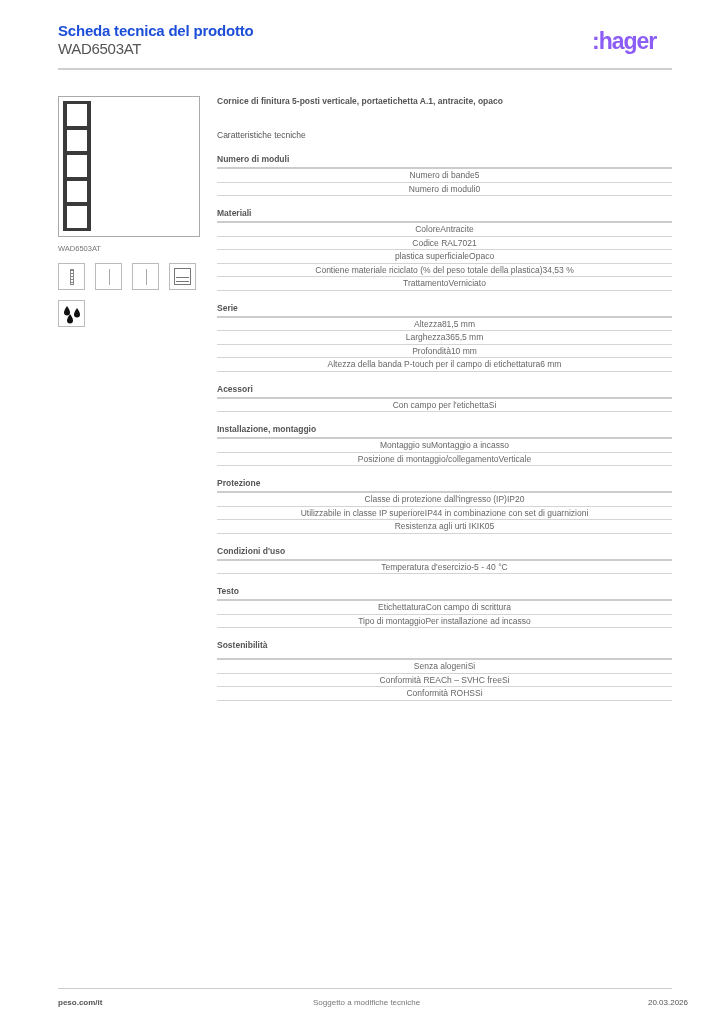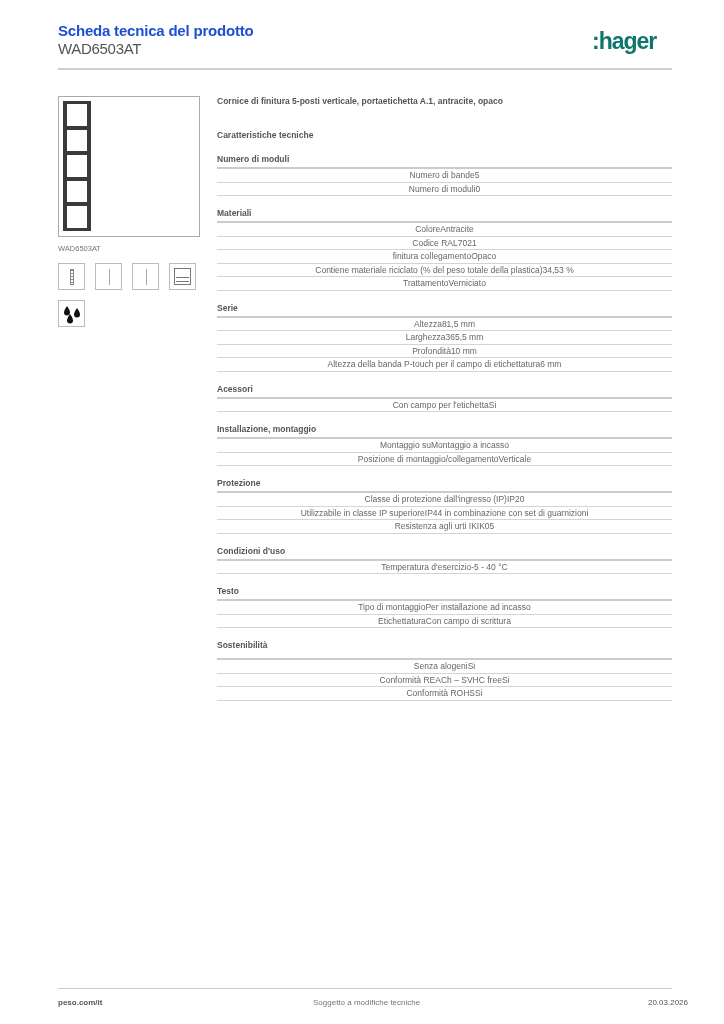--- a/index.html
+++ b/index.html
@@ -1,37 +1,37 @@
 <!DOCTYPE html>
 <html><head>
 <meta charset="utf-8">
 <style>
   html, body { margin:0; padding:0; background:#fff; }
   body { width:724px; height:1024px; position:relative; font-family:"Liberation Sans", sans-serif; color:#555; overflow:hidden; }
   .title { position:absolute; left:58px; top:22px; font-size:15px; font-weight:bold; color:#1d4ed8; letter-spacing:-0.2px; }
   .subtitle { position:absolute; left:58px; top:40px; font-size:15px; color:#555; letter-spacing:-0.3px; }
-  .logo { position:absolute; left:592px; top:28px; font-size:23px; font-weight:bold; color:#0f766e; letter-spacing:-1px; line-height:26px; }
+  .logo { position:absolute; left:592px; top:28px; font-size:23px; font-weight:bold; color:#8b5cf6; letter-spacing:-1px; line-height:26px; }
   .hdr-line { position:absolute; left:58px; top:68px; width:614px; height:2px; background:#cfcfcf; }
 
   .img-box { position:absolute; left:58px; top:96px; width:142px; height:141px; border:1px solid #aaa; box-sizing:border-box; }
   .frame { position:absolute; left:4px; top:4px; width:28px; height:130px; background:#3a3a3a; box-sizing:border-box; padding:3px 4px; display:flex; flex-direction:column; gap:4px; }
   .frame .cell { flex:1; background:#fff; }
   .img-caption { position:absolute; left:58px; top:244px; font-size:7.5px; color:#777; }
   .icons { position:absolute; left:58px; top:263px; display:flex; gap:10px; }
   .icon-box { width:27px; height:27px; border:1px solid #bbb; box-sizing:border-box; position:relative; }
   .ico-dots { position:absolute; left:11px; top:5px; width:4px; height:16px; border:1px solid #888; box-sizing:border-box; background:repeating-linear-gradient(#888 0 1px, #fff 1px 3px); }
   .ico-line { position:absolute; left:13px; top:5px; width:1px; height:16px; background:#aaa; }
   .ico-screen { position:absolute; left:4px; top:4px; width:17px; height:17px; border:1px solid #777; box-sizing:border-box; }
   .ico-screen::after { content:""; position:absolute; left:1px; right:1px; bottom:2px; height:3px; border:1px solid #777; border-left:none; border-right:none; }
   .icons2 { position:absolute; left:58px; top:300px; }
   .drops { position:absolute; left:3px; top:3px; width:20px; height:20px; }
 
   .content { position:absolute; left:217px; top:96px; width:455px; }
   .product-desc { font-size:8.5px; font-weight:bold; color:#555; height:12px; }
-  .tech-head { font-size:8.5px; font-weight:bold; color:#555; margin-top:22px; height:12px; }
+  .tech-head { font-size:8.5px; font-weight:normal; color:#555; margin-top:22px; height:12px; }
   .section { margin-top:12px; }
   .sec-title { font-size:8.5px; font-weight:bold; color:#555; height:12px; border-bottom:2px solid #ccc; padding-bottom:1px; }
   .row { display:flex; justify-content:center; font-size:8.5px; color:#666; height:12.5px; line-height:13px; border-bottom:1.5px solid #d4d4d4; }
   .row .val { text-align:right; }
 
   .ftr-line { position:absolute; left:58px; top:988px; width:614px; height:1px; background:#ccc; }
   .ftr-left { position:absolute; left:58px; top:998px; font-size:8px; font-weight:bold; color:#555; }
   .ftr-mid { position:absolute; left:313px; top:998px; font-size:8px; color:#777; }
   .ftr-right { position:absolute; right:36px; top:998px; font-size:8px; font-weight:normal; color:#555; }
 </style>
@@ -98,21 +98,21 @@
     <div class="sec-title">Materiali</div>
     <div class="row">
         <span>Colore</span>
         <span class="val">Antracite</span>
       </div>
     <div class="row">
         <span>Codice RAL</span>
         <span class="val">7021</span>
       </div>
     <div class="row">
-        <span>finitura collegamento</span>
+        <span>plastica superficiale</span>
         <span class="val">Opaco</span>
       </div>
     <div class="row">
         <span>Contiene materiale riciclato (% del peso totale della plastica)</span>
         <span class="val">34,53 %</span>
       </div>
     <div class="row">
         <span>Trattamento</span>
         <span class="val">Verniciato</span>
       </div>
@@ -178,26 +178,26 @@
     <div class="sec-title">Condizioni d'uso</div>
     <div class="row">
         <span>Temperatura d'esercizio</span>
         <span class="val">-5 - 40 °C</span>
       </div>
   </div>
 
   <div class="section">
     <div class="sec-title">Testo</div>
     <div class="row">
+        <span>Etichettatura</span>
+        <span class="val">Con campo di scrittura</span>
+      </div>
+    <div class="row">
         <span>Tipo di montaggio</span>
         <span class="val">Per installazione ad incasso</span>
-      </div>
-    <div class="row">
-        <span>Etichettatura</span>
-        <span class="val">Con campo di scrittura</span>
       </div>
   </div>
 
   <div class="section">
     <div class="sec-title" style="height:17px;">Sostenibilità</div>
     <div class="row">
         <span>Senza alogeni</span>
         <span class="val">Si</span>
       </div>
     <div class="row">

